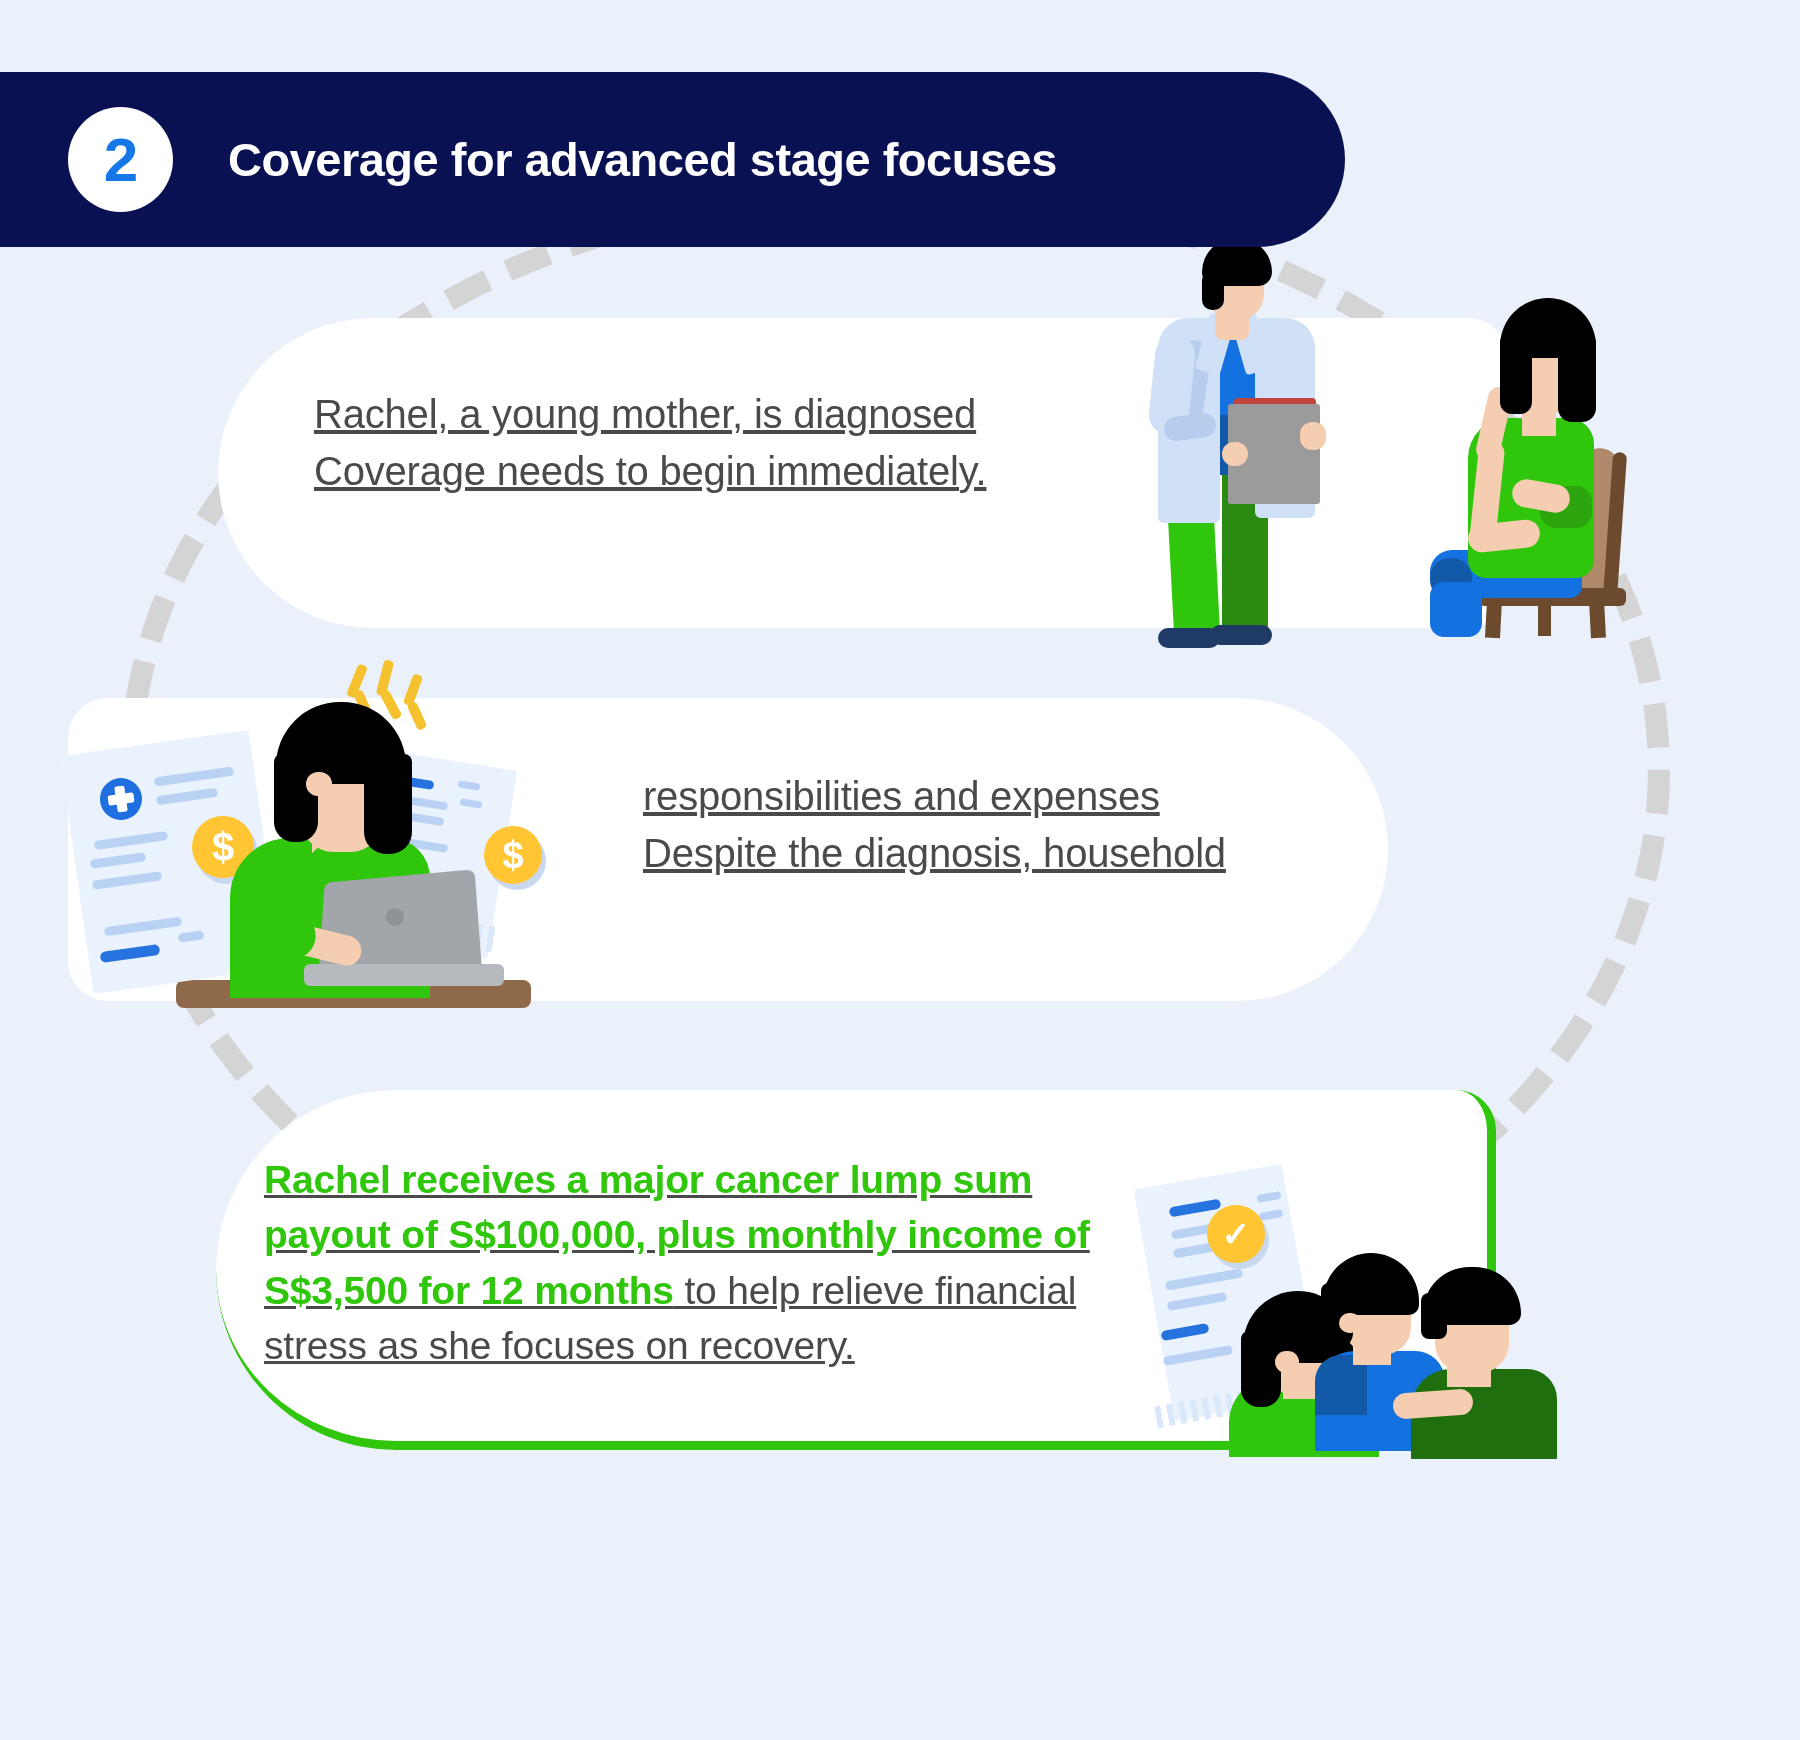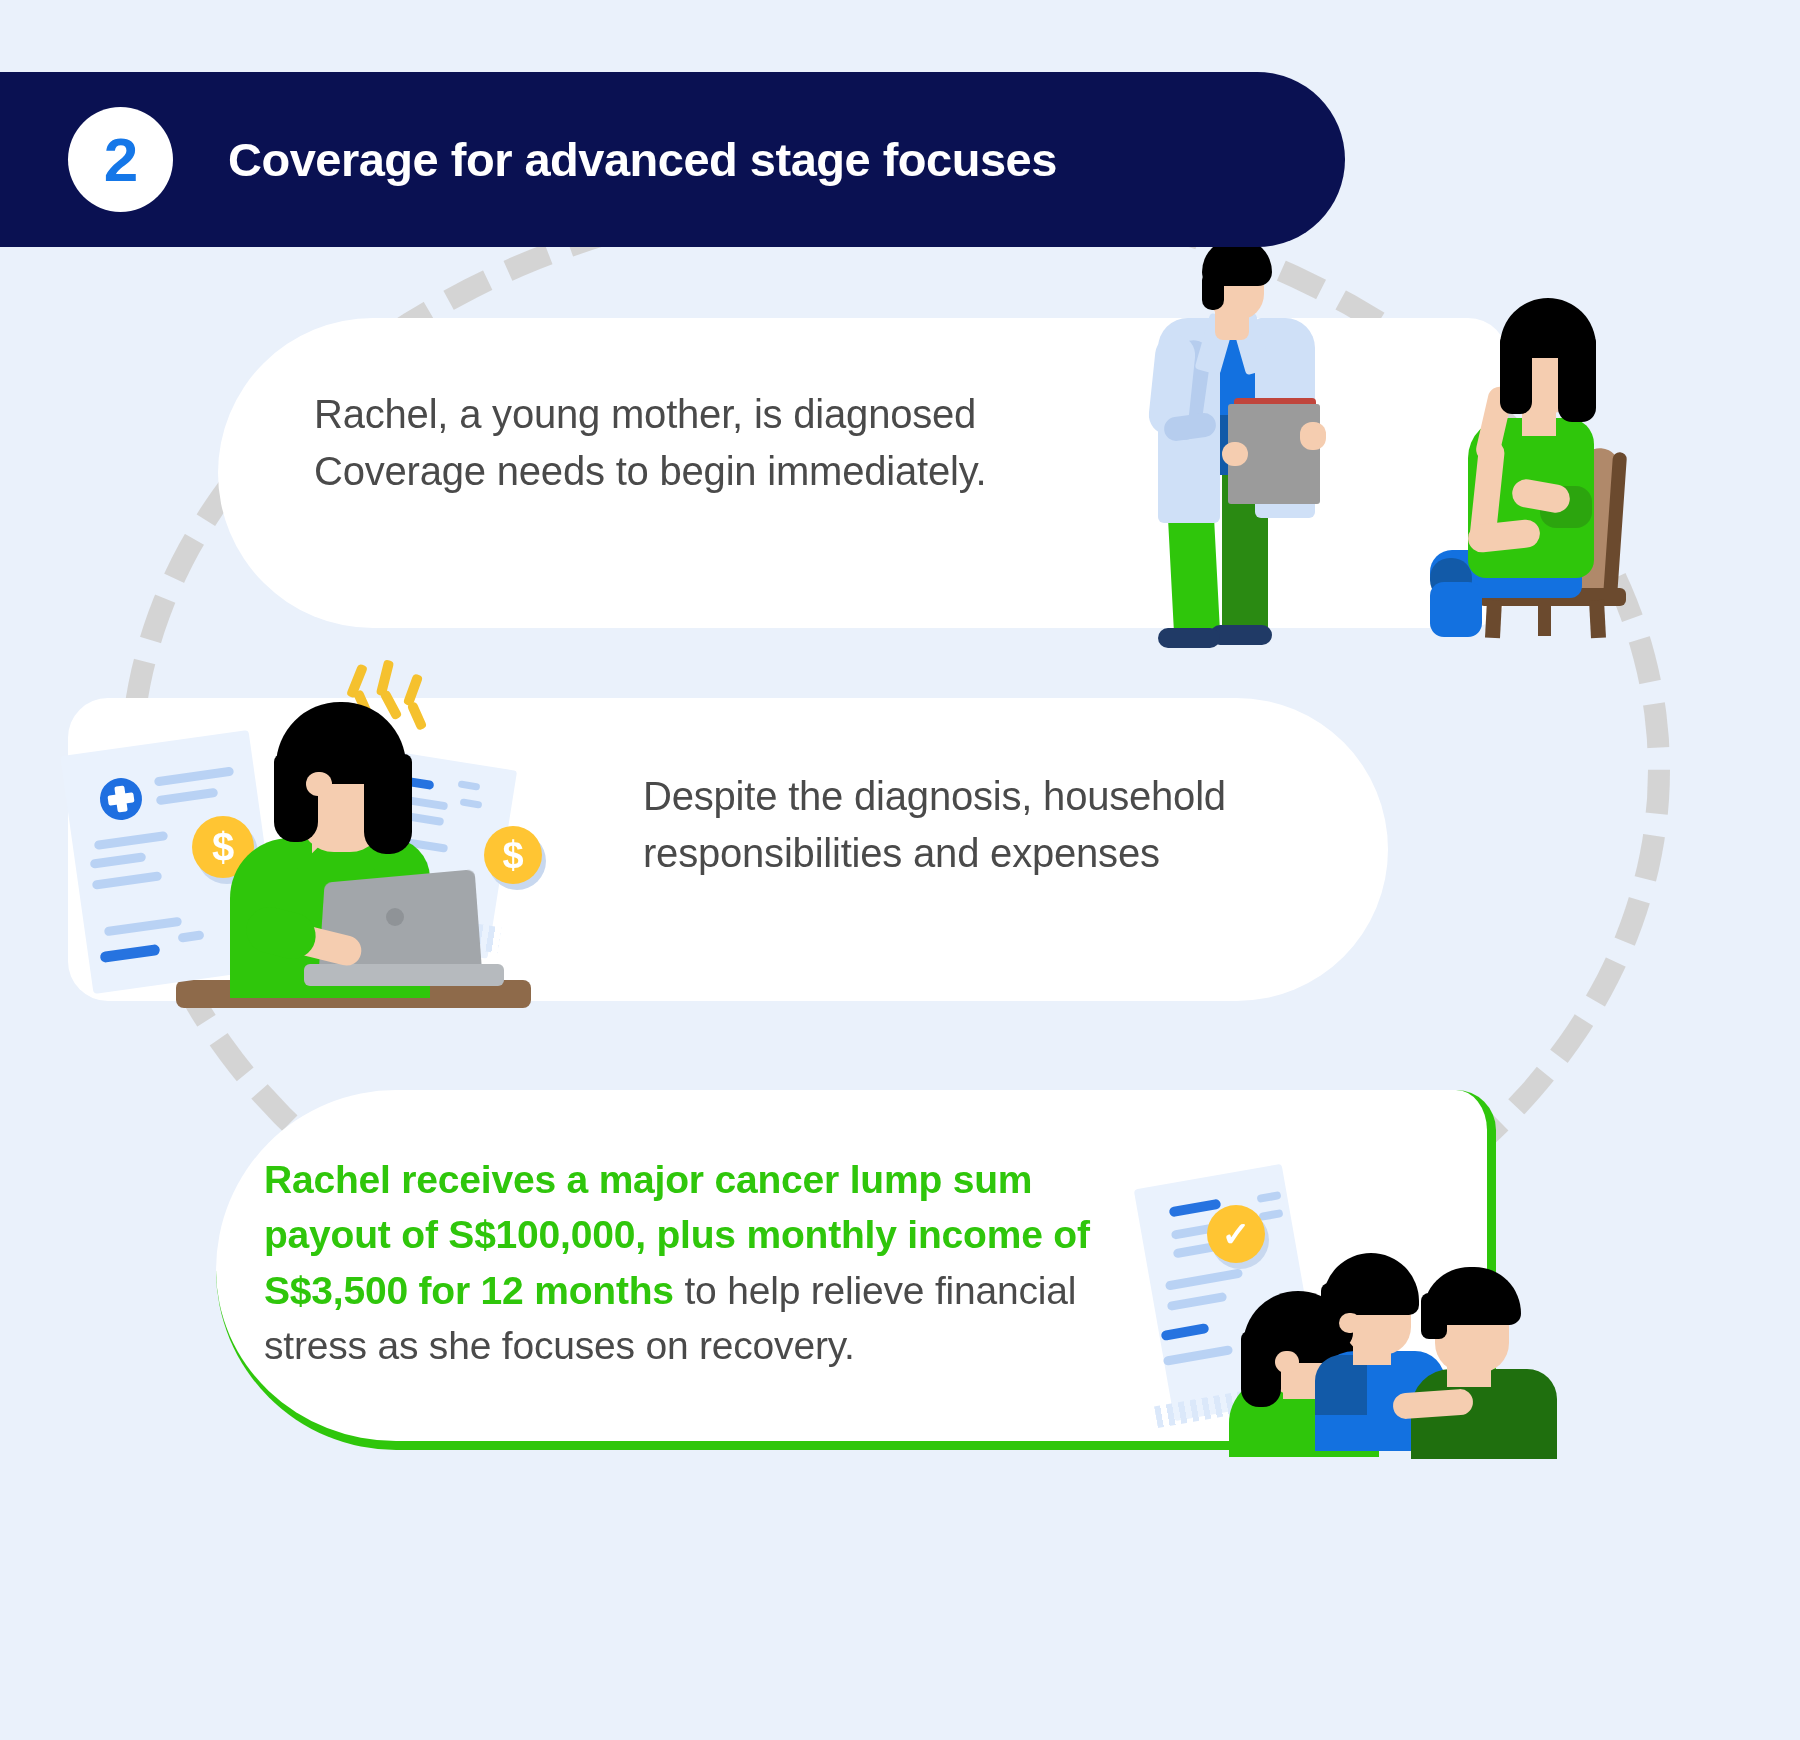--- a/index.html
+++ b/index.html
@@ -59,20 +59,21 @@
     background: #ffffff;
     z-index: 4;
     overflow: hidden;
   }
   .card-text {
     position: absolute;
     color: #4a4a4a;
     font-size: 40px;
     line-height: 1.42;
     letter-spacing: -0.2px;
+    text-decoration: underline;
   }
   .hl { color: #2fc60b; font-weight: 700; }
 
   
   #card1 {
     left: 218px; top: 318px;
     width: 1290px; height: 310px;
     border-radius: 155px 40px 40px 155px;
   }
   #card1-text { left: 96px; top: 68px; width: 820px; }
@@ -195,22 +196,22 @@
 
     <div class="sh skin" style="left:92px; top:96px; width:34px; height:40px;"></div>
     <div class="sh skin" style="left:82px; top:28px; width:62px; height:86px; border-radius:26px 30px 26px 26px;"></div>
     <div class="sh hair" style="left:70px; top:-2px; width:96px; height:60px; border-radius:48px 48px 10px 10px;"></div>
     <div class="sh hair" style="left:70px; top:36px; width:32px; height:78px; border-radius:6px 6px 12px 12px;"></div>
     <div class="sh hair" style="left:128px; top:36px; width:38px; height:86px; border-radius:6px 6px 14px 14px;"></div>
   </div>
 
   <div class="card" id="card2">
     <div class="card-text" id="card2-text">
+      <div>responsibilities and expenses</div>
       <div>Despite the diagnosis, household</div>
-      <div>responsibilities and expenses</div>
     </div>
   </div>
 
   <div class="ill" style="left:68px; top:660px; width:520px; height:365px;">
 
     <div class="sh" style="left:108px; top:320px; width:355px; height:28px; background:#8e6a4a; border-radius:8px;"></div>
 
     <div class="sh paper" style="left:8px; top:82px; width:190px; height:240px; transform:rotate(-8deg); border-radius:4px;"></div>
     <div class="sh" style="left:32px; top:118px; width:42px; height:42px; border-radius:50%; background:#1f6fe0; transform:rotate(-8deg);"></div>
     <div class="sh" style="left:48px; top:126px; width:10px; height:26px; background:#fff; border-radius:2px; transform:rotate(-8deg);"></div>

